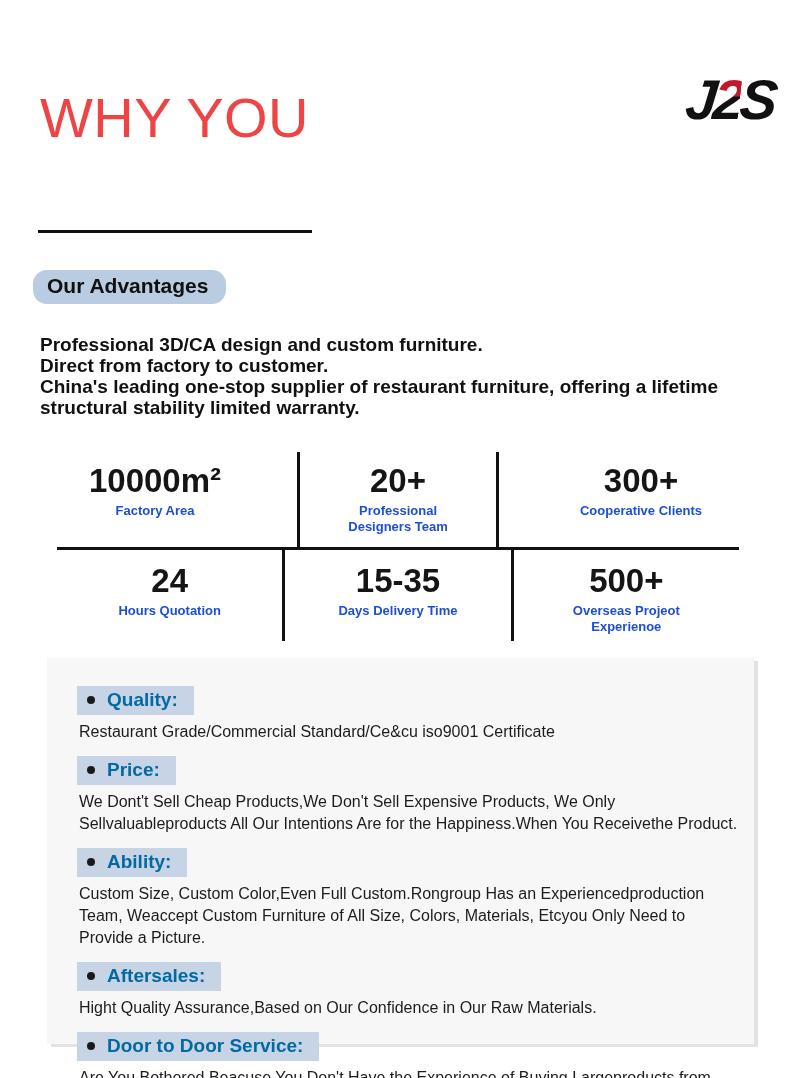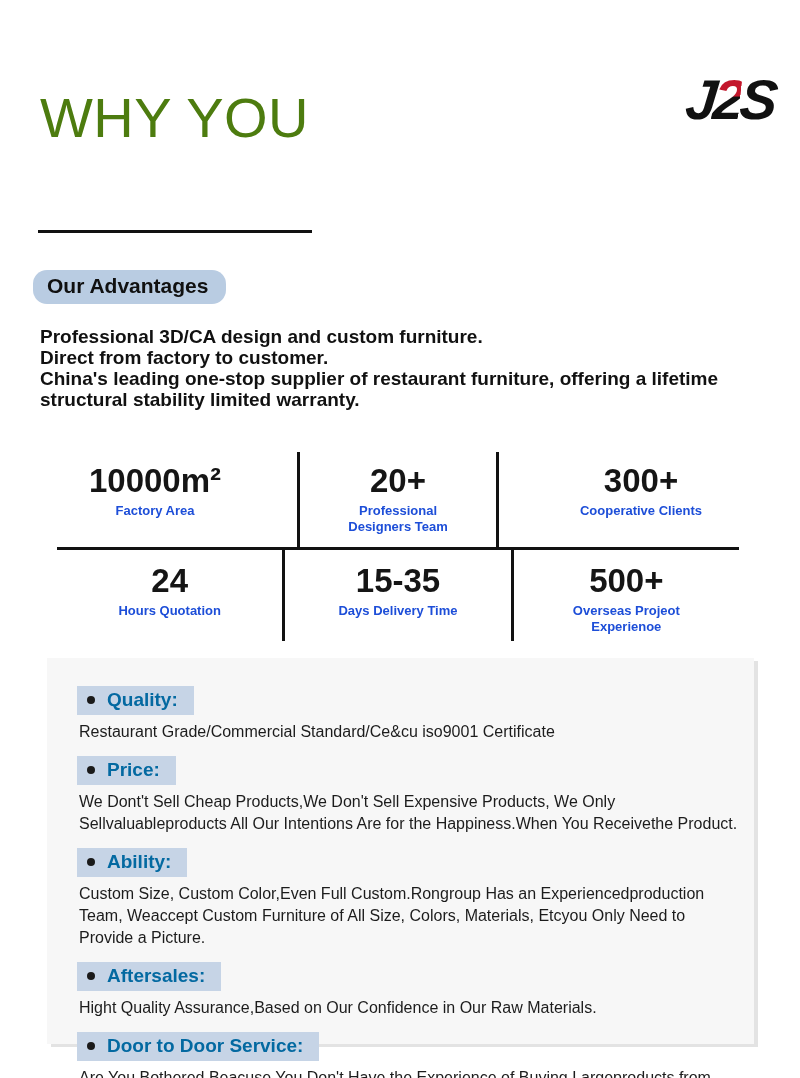--- a/index.html
+++ b/index.html
@@ -38,21 +38,21 @@
 
   
   .title {
     position: absolute;
     left: 40px;
     top: 86px;
     font-size: 56px;
     font-weight: 400;
     line-height: 64px;
     letter-spacing: 0.5px;
-    color: #4d7c0f;
+    color: #ef4444;
   }
   .title-underline {
     position: absolute;
     left: 38px;
     top: 230px;
     width: 274px;
     height: 3px;
     background: #111111;
   }
 
@@ -66,21 +66,21 @@
     padding: 4px 18px 6px 14px;
     font-size: 21px;
     font-weight: 700;
     color: #101010;
   }
 
   
   .intro {
     position: absolute;
     left: 40px;
-    top: 326px;
+    top: 334px;
     width: 706px;
     font-size: 19px;
     font-weight: 700;
     line-height: 21px;
     color: #111111;
   }
 
   
   .stats {
     position: absolute;

